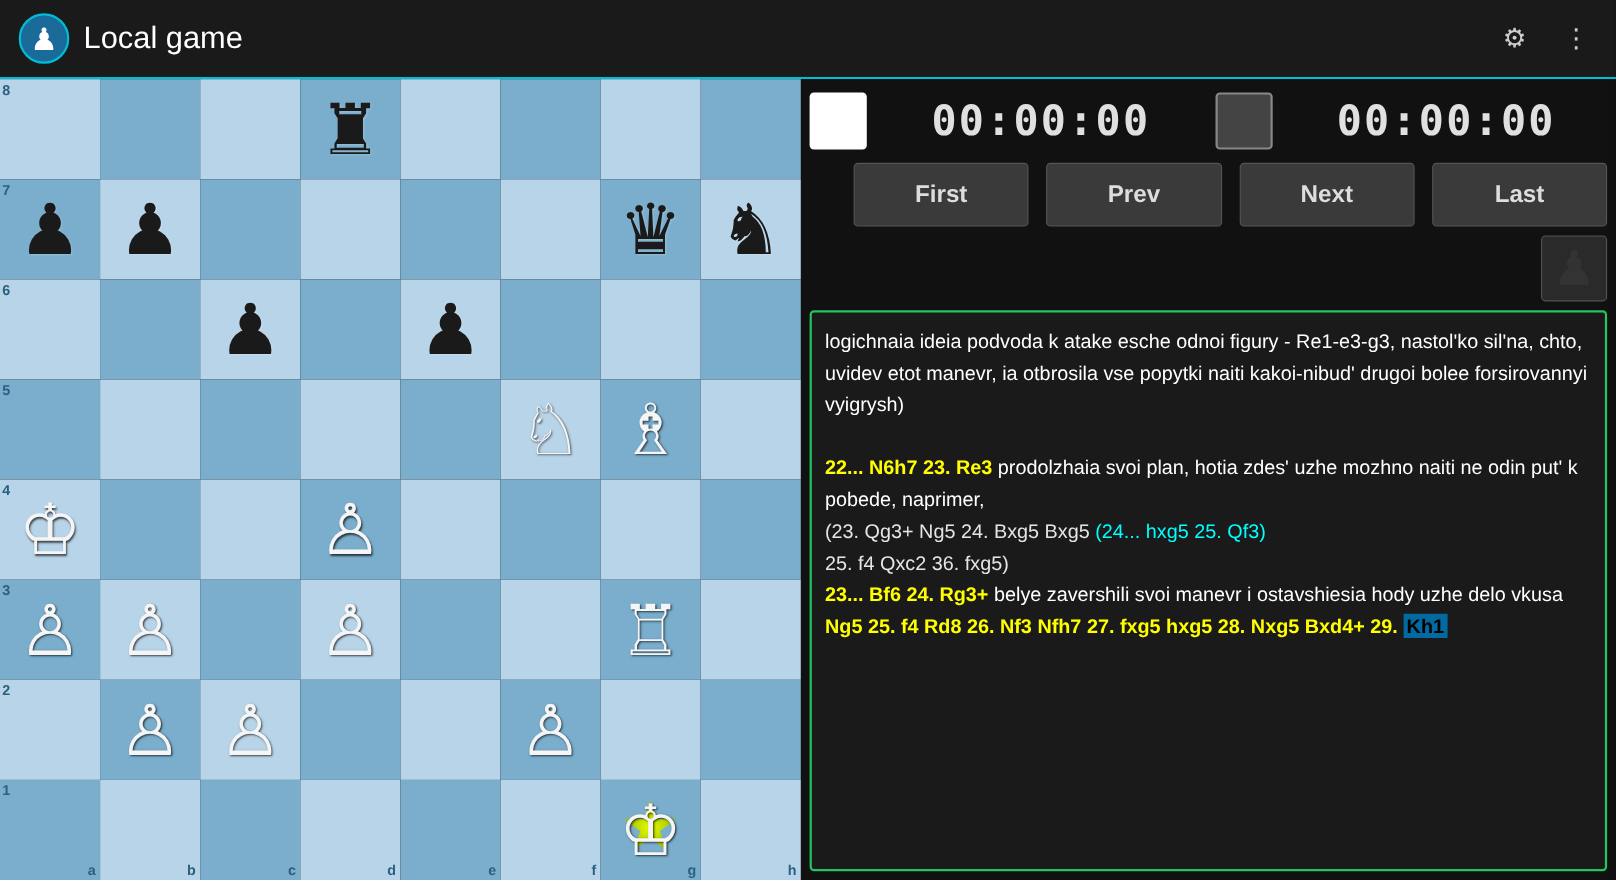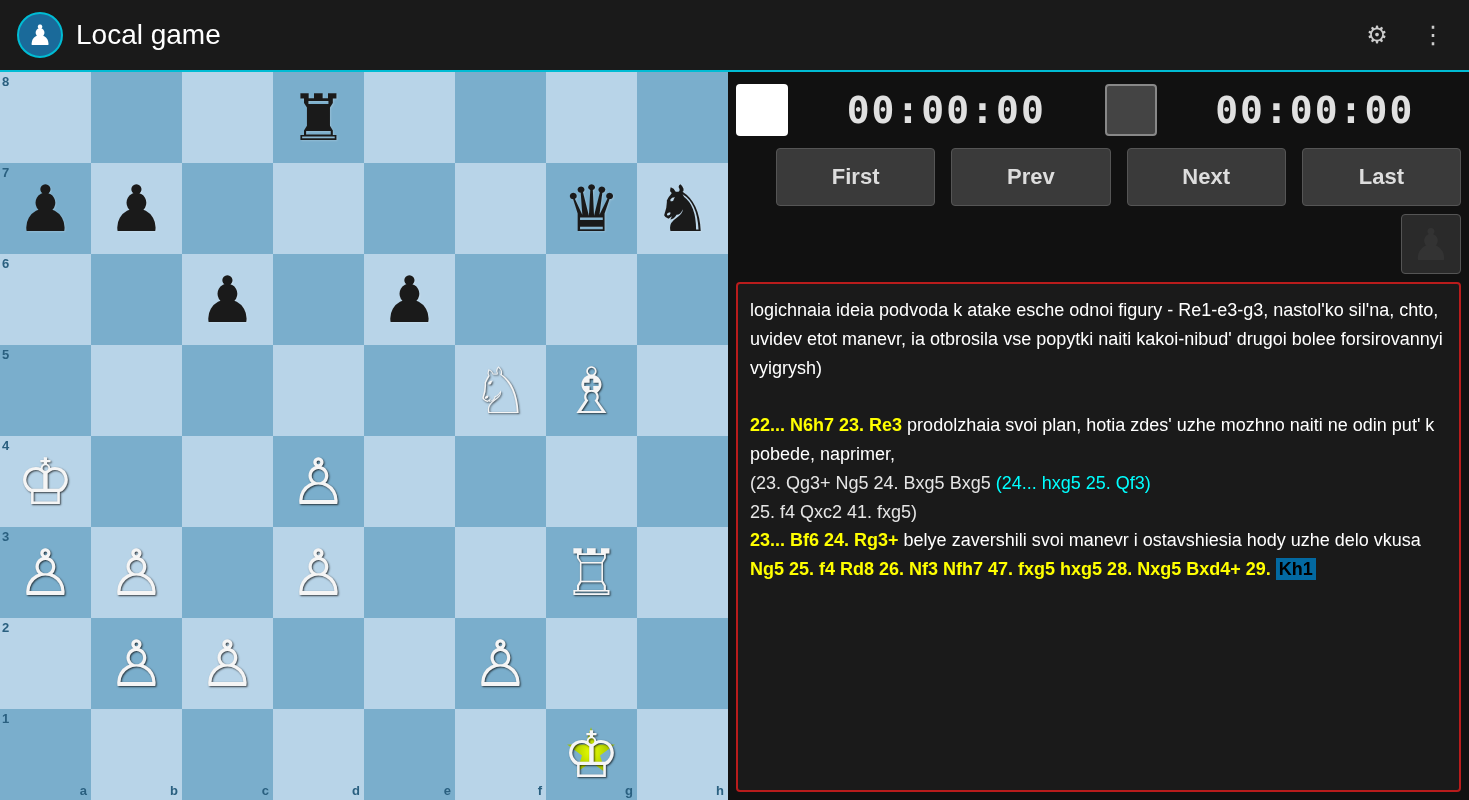--- a/index.html
+++ b/index.html
@@ -192,21 +192,21 @@
 
     #thumb-row {
       display: flex;
       justify-content: flex-end;
     }
 
     
     #commentary {
       flex: 1;
       background: #1a1a1a;
-      border: 2px solid #b91c1c;
+      border: 2px solid #22c55e;
       border-radius: 4px;
       padding: 12px;
       overflow-y: auto;
       font-size: 18px;
       line-height: 1.6;
     }
     .text-white-comm { color: #ffffff; }
     .text-yellow { color: #ffff00; }
     .text-green { color: #e5e5e5; }
     .text-cyan { color: #00ffff; }
@@ -392,22 +392,22 @@
 
     <div id="commentary">
       <span class="text-white-comm">logichnaia ideia podvoda k atake esche odnoi figury - Re1-e3-g3, nastol'ko sil'na, chto, uvidev etot manevr, ia otbrosila vse popytki naiti kakoi-nibud' drugoi bolee forsirovannyi vyigrysh)</span>
       <br><br>
       <span class="text-yellow move-notation">22... N6h7 23. Re3</span>
       <span class="text-white-comm"> prodolzhaia svoi plan, hotia zdes' uzhe mozhno naiti ne odin put' k pobede, naprimer,</span>
       <br>
       <span class="text-green">(23. Qg3+ Ng5 24. Bxg5 Bxg5</span>
       <span class="text-cyan">(24... hxg5 25. Qf3)</span>
       <br>
-      <span class="text-green">25. f4 Qxc2 41. fxg5)</span>
+      <span class="text-green">25. f4 Qxc2 36. fxg5)</span>
       <br>
       <span class="text-yellow move-notation">23... Bf6 24. Rg3+</span>
       <span class="text-white-comm"> belye zavershili svoi manevr i ostavshiesia hody uzhe delo vkusa </span>
-      <span class="text-yellow move-notation">Ng5 25. f4 Rd8 26. Nf3 Nfh7 47. fxg5 hxg5 28. Nxg5 Bxd4+ 29.</span>
+      <span class="text-yellow move-notation">Ng5 25. f4 Rd8 26. Nf3 Nfh7 27. fxg5 hxg5 28. Nxg5 Bxd4+ 29.</span>
       <span class="text-highlighted">Kh1</span>
     </div>
 
   </div>
 </div>
 
 </body></html>

